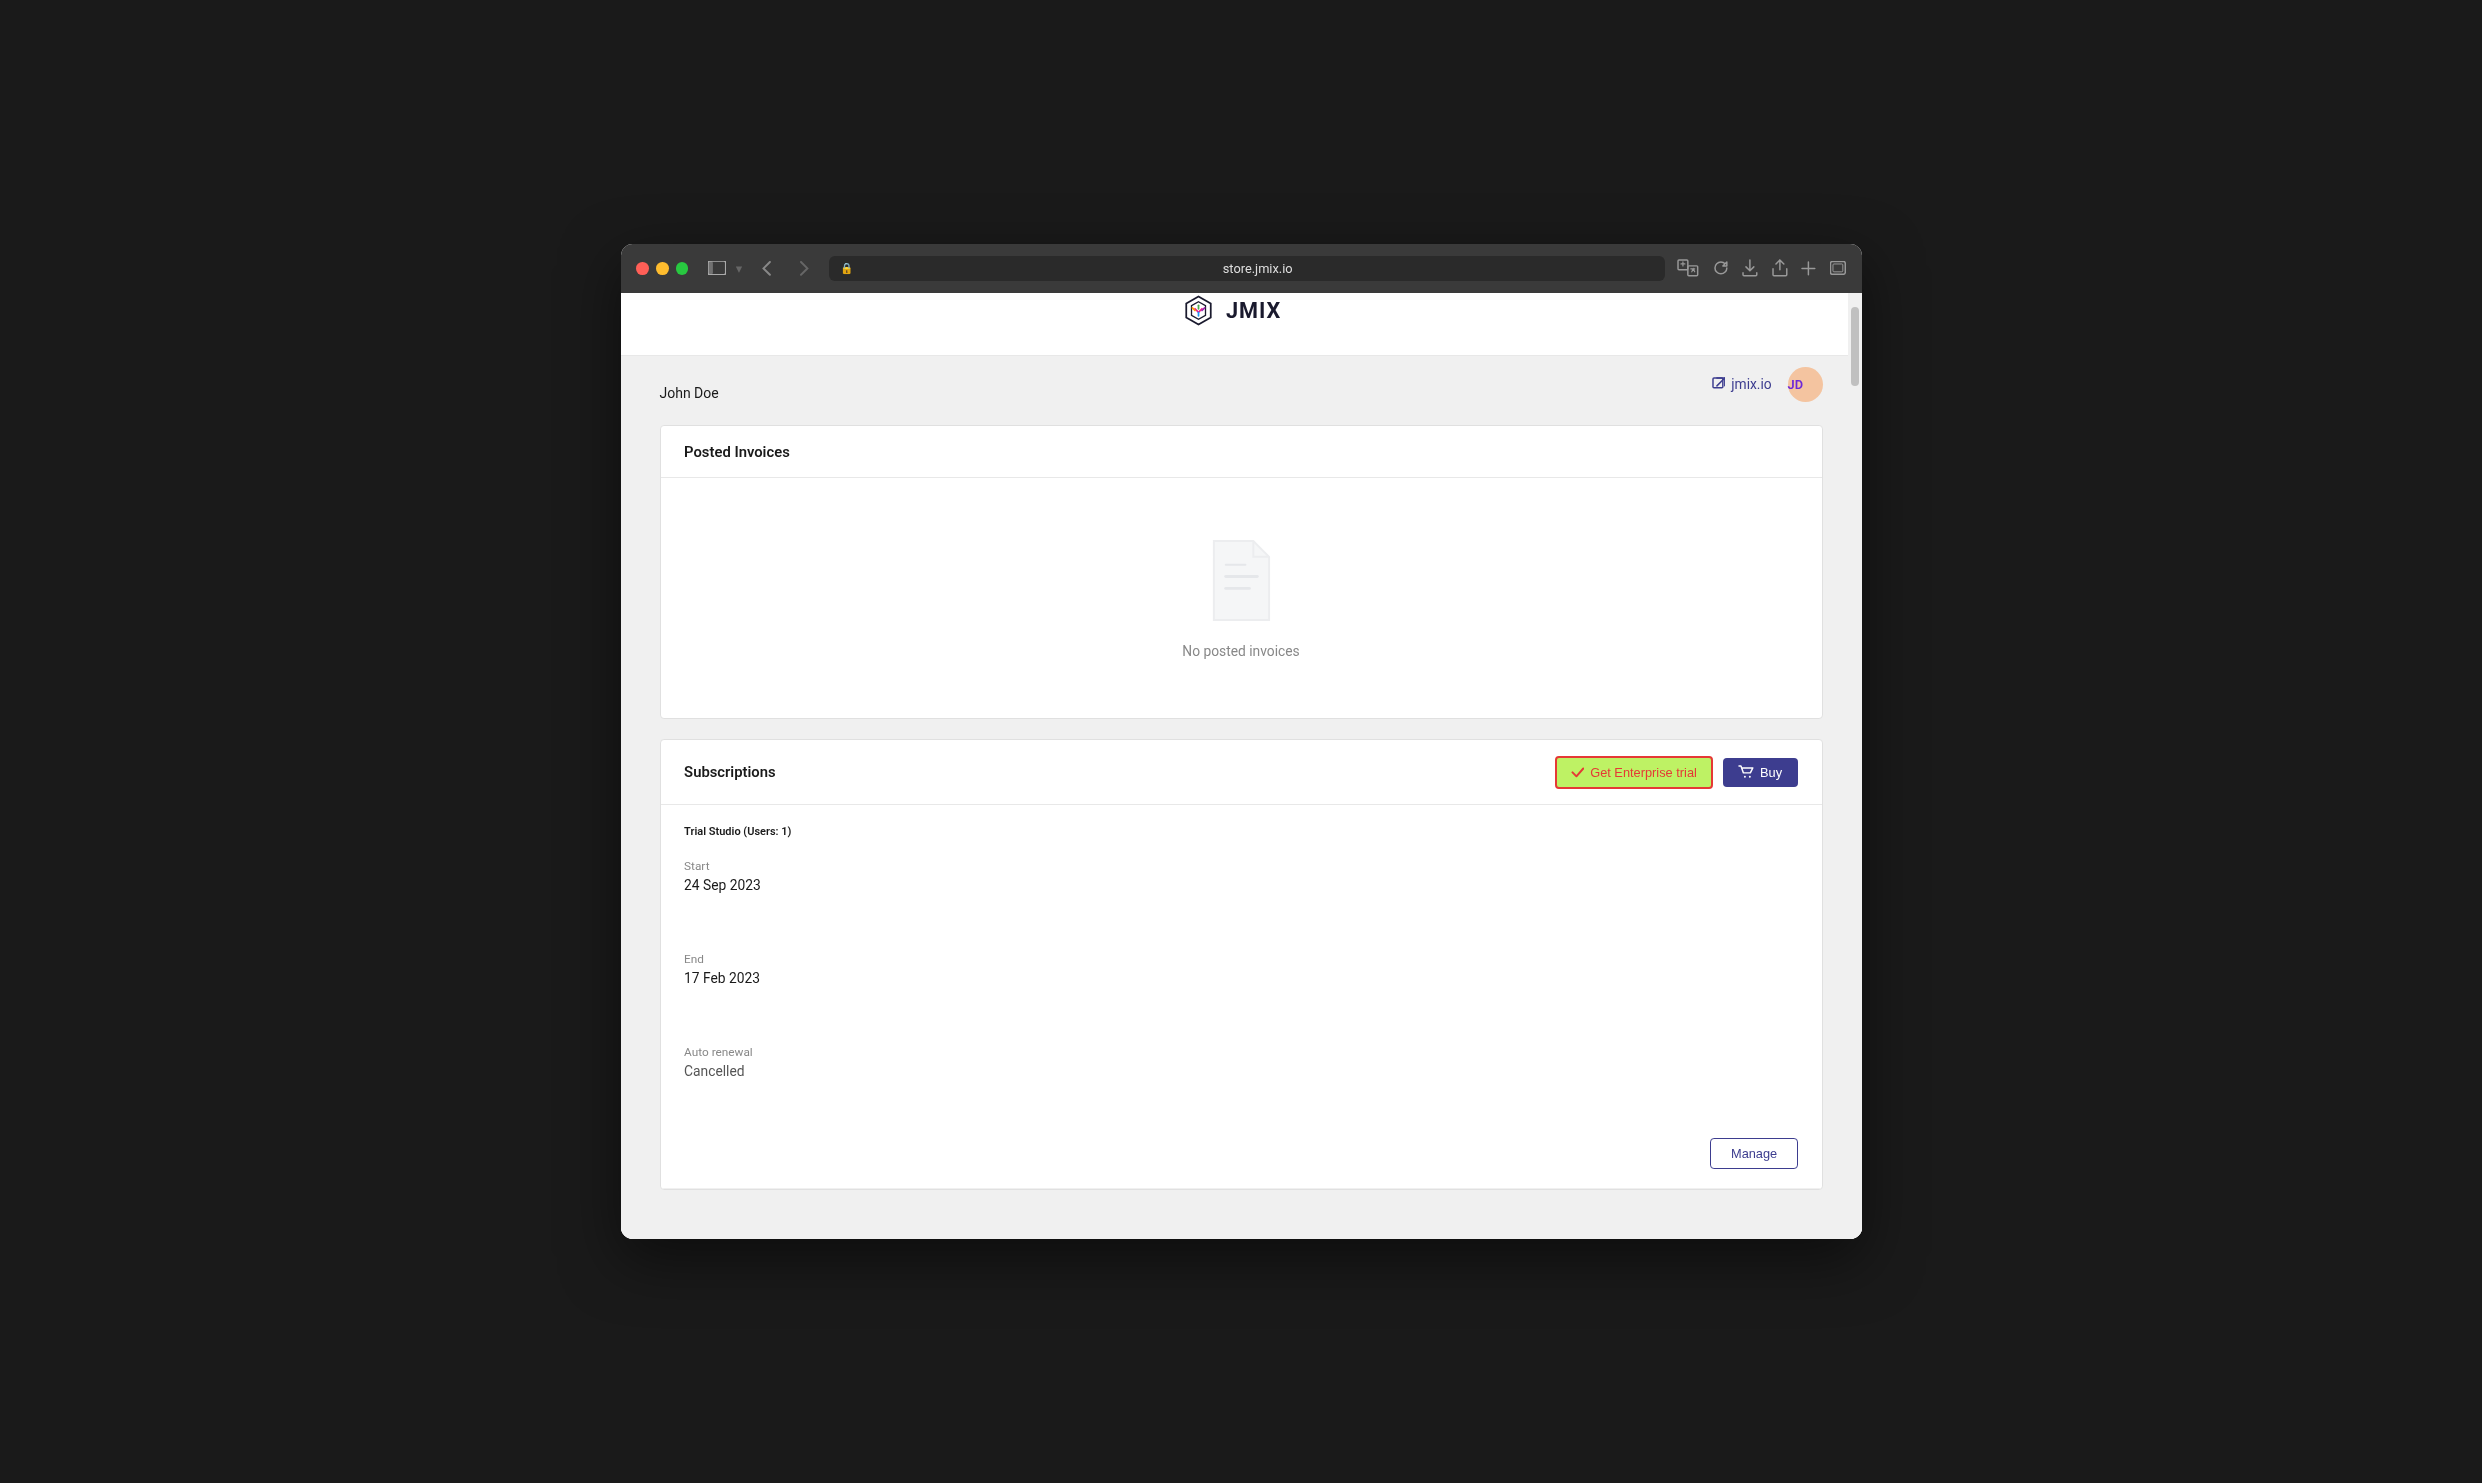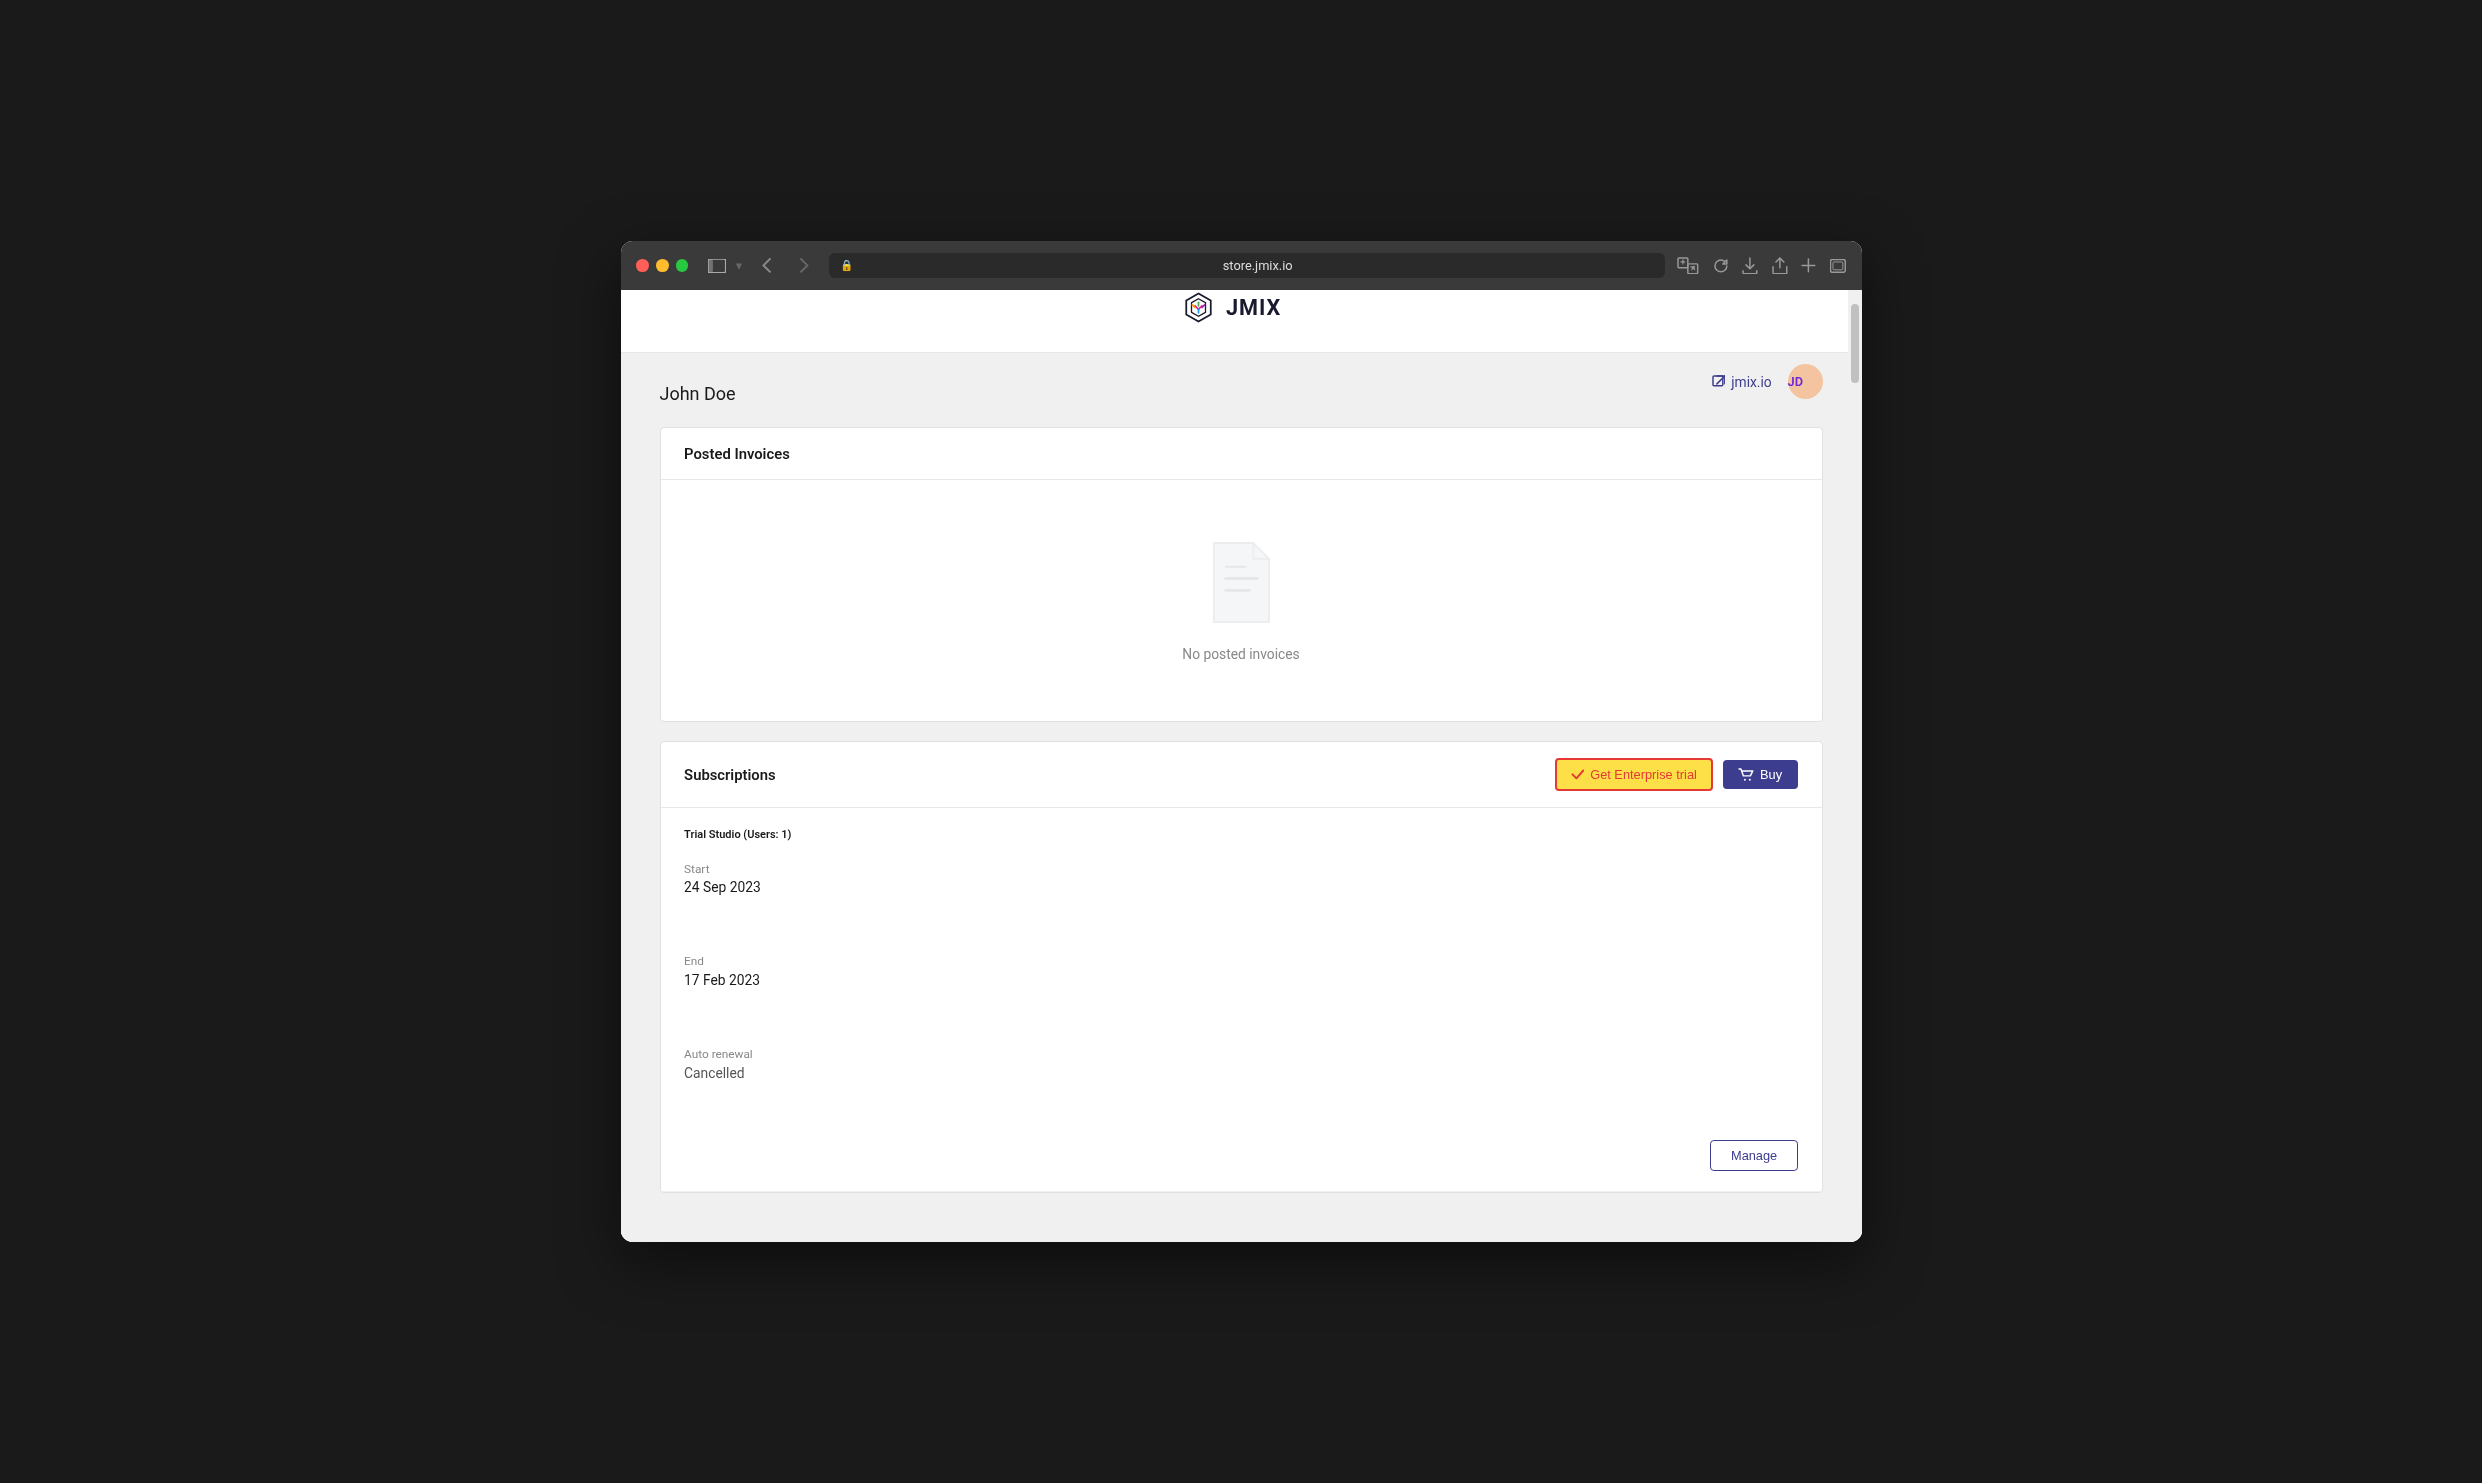--- a/index.html
+++ b/index.html
@@ -201,21 +201,21 @@
     }
 
     
     .main-content {
       background: #f0f0f0;
       min-height: 670px;
       padding: 29.6px 39px;
     }
 
     .page-title {
-      font-size: 18px;
+      font-size: 14px;
       font-weight: 400;
       color: #1a1a1a;
       margin-bottom: 23.6px;
     }
 
     
     .card {
       background: #fff;
       border: 1px solid #e0e0e0;
       border-radius: 3.9px;
@@ -269,21 +269,21 @@
       align-items: center;
     }
 
     .btn-enterprise-trial {
       display: flex;
       align-items: center;
       gap: 5.9px;
       padding: 6.9px 13.8px;
       border: 2px solid #e53935;
       border-radius: 3.9px;
-      background: #fde047;
+      background: #bef264;
       color: #e53935;
       font-size: 12.8px;
       font-weight: 500;
       cursor: pointer;
       text-align: right;
     }
 
     .btn-buy {
       display: flex;
       align-items: center;

